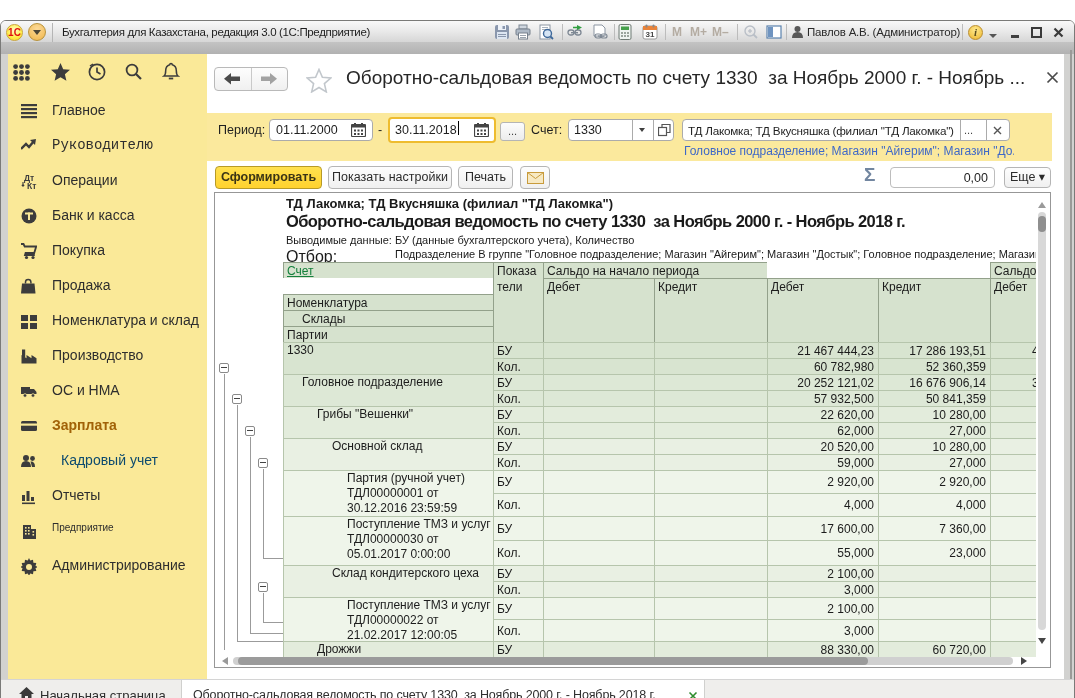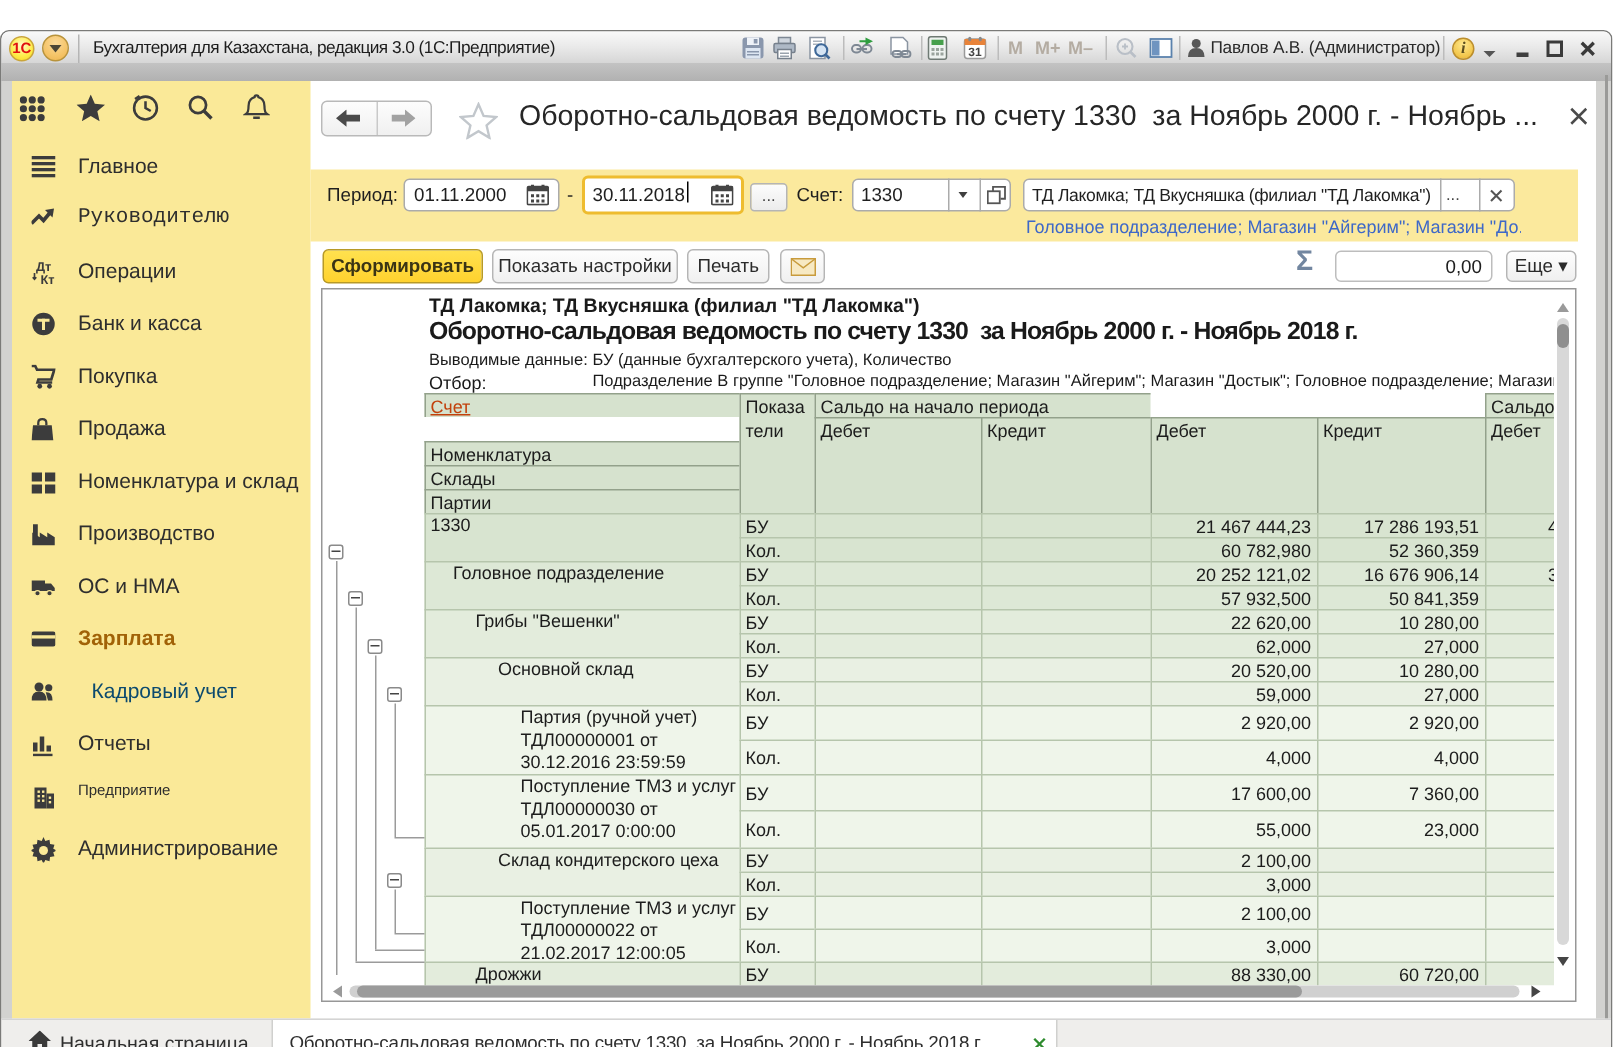--- a/index.html
+++ b/index.html
@@ -314,26 +314,26 @@
     </svg>
 <div class="abs" style="left:864px;top:144px;font-size:19px;font-weight:bold;color:#7286a0;">Σ</div>
 <div class="abs" style="left:890px;top:147px;width:105px;height:21px;background:#fff;border:1px solid #bdbdbd;border-radius:4px;"></div>
 <div class="abs" style="left:890px;top:151px;width:98px;height:15px;font-size:12.5px;color:#1f1f1f;text-align:right;">0,00</div>
 <div class="abs" style="left:1004px;top:147px;width:47px;height:21px;background:linear-gradient(#fdfdfd,#f0f0f0);border:1px solid #b5b5b5;border-radius:4px;font-size:12.5px;color:#2b2b2b;text-align:center;line-height:19px;">Еще ▾</div>
 <div class="abs" style="left:214px;top:172px;width:837px;height:476px;background:#fff;border:1px solid #979797;"></div>
 <div class="abs" style="left:286px;top:176px;font-size:13px;font-weight:bold;color:#1a1a1a;">ТД Лакомка; ТД Вкусняшка (филиал "ТД Лакомка")</div>
 <div class="abs" style="left:286px;top:192px;font-size:16.5px;font-weight:bold;color:#1a1a1a;white-space:nowrap;letter-spacing:-0.58px;">Оборотно-сальдовая ведомость по счету 1330&nbsp; за Ноябрь 2000 г. - Ноябрь 2018 г.</div>
 <div class="abs" style="left:286px;top:214px;font-size:11px;color:#1a1a1a;">Выводимые данные:</div>
 <div class="abs" style="left:395px;top:214px;font-size:11px;color:#1a1a1a;">БУ (данные бухгалтерского учета), Количество</div>
-<div class="abs" style="left:286px;top:228px;font-size:12px;color:#1a1a1a;">Отбор:</div>
+<div class="abs" style="left:286px;top:228px;font-size:16px;color:#1a1a1a;">Отбор:</div>
 <div class="abs" style="left:395px;top:228px;width:641px;height:13px;font-size:11px;color:#1a1a1a;white-space:nowrap;overflow:hidden;">Подразделение В группе "Головное подразделение; Магазин "Айгерим"; Магазин "Достык"; Головное подразделение; Магазин</div>
 <div class="abs" style="left:218px;top:242px;width:818px;height:395px;overflow:hidden;">
-<div class="abs" style="left:65px;top:0px;width:210px;height:16px;background:#d6e2ce;border-left:1px solid #93a18b;border-top:1px solid #93a18b;text-align:left;padding-left:3px;line-height:16px;white-space:nowrap;font-size:12px;color:#c2410c;overflow:hidden;text-decoration:underline;">Счет</div>
+<div class="abs" style="left:65px;top:0px;width:210px;height:16px;background:#d6e2ce;border-left:1px solid #93a18b;border-top:1px solid #93a18b;text-align:left;padding-left:3px;line-height:16px;white-space:nowrap;font-size:12px;color:#15803d;overflow:hidden;text-decoration:underline;">Счет</div>
 <div class="abs" style="left:65px;top:32px;width:210px;height:16px;background:#d6e2ce;border-left:1px solid #93a18b;border-top:1px solid #93a18b;text-align:left;padding-left:3px;line-height:16px;white-space:nowrap;font-size:12px;color:#1c1c1c;overflow:hidden;">Номенклатура</div>
-<div class="abs" style="left:65px;top:48px;width:210px;height:16px;background:#d6e2ce;border-left:1px solid #93a18b;border-top:1px solid #93a18b;text-align:left;padding-left:3px;line-height:16px;white-space:nowrap;font-size:12px;color:#1c1c1c;overflow:hidden;">Склады</div>
+<div class="abs" style="left:65px;top:48px;width:210px;height:16px;background:#d6e2ce;border-left:1px solid #93a18b;border-top:1px solid #93a18b;text-align:left;padding-left:18px;line-height:16px;white-space:nowrap;font-size:12px;color:#1c1c1c;overflow:hidden;">Склады</div>
 <div class="abs" style="left:65px;top:64px;width:210px;height:16px;background:#d6e2ce;border-left:1px solid #93a18b;border-top:1px solid #93a18b;text-align:left;padding-left:3px;line-height:16px;white-space:nowrap;font-size:12px;color:#1c1c1c;overflow:hidden;">Партии</div>
 <div class="abs" style="left:275px;top:0px;width:50px;height:80px;background:#d6e2ce;border-left:1px solid #93a18b;border-top:1px solid #93a18b;text-align:left;padding-left:3px;line-height:16px;font-size:12px;color:#1c1c1c;overflow:hidden;">Показа<br>тели</div>
 <div class="abs" style="left:325px;top:0px;width:224px;height:16px;background:#d6e2ce;border-left:1px solid #93a18b;border-top:1px solid #93a18b;text-align:left;padding-left:3px;line-height:16px;white-space:nowrap;font-size:12px;color:#1c1c1c;overflow:hidden;">Сальдо на начало периода</div>
 <div class="abs" style="left:772px;top:0px;width:120px;height:16px;background:#d6e2ce;border-left:1px solid #93a18b;border-top:1px solid #93a18b;text-align:left;padding-left:3px;line-height:16px;white-space:nowrap;font-size:12px;color:#1c1c1c;overflow:hidden;">Сальдо на конец периода</div>
 <div class="abs" style="left:325px;top:16px;width:111px;height:64px;background:#d6e2ce;border-left:1px solid #93a18b;border-top:1px solid #93a18b;text-align:left;padding-left:3px;line-height:16px;white-space:nowrap;font-size:12px;color:#1c1c1c;overflow:hidden;">Дебет</div>
 <div class="abs" style="left:436px;top:16px;width:113px;height:64px;background:#d6e2ce;border-left:1px solid #93a18b;border-top:1px solid #93a18b;text-align:left;padding-left:3px;line-height:16px;white-space:nowrap;font-size:12px;color:#1c1c1c;overflow:hidden;">Кредит</div>
 <div class="abs" style="left:549px;top:16px;width:111px;height:64px;background:#d6e2ce;border-left:1px solid #93a18b;border-top:1px solid #93a18b;text-align:left;padding-left:3px;line-height:16px;white-space:nowrap;font-size:12px;color:#1c1c1c;overflow:hidden;">Дебет</div>
 <div class="abs" style="left:660px;top:16px;width:112px;height:64px;background:#d6e2ce;border-left:1px solid #93a18b;border-top:1px solid #93a18b;text-align:left;padding-left:3px;line-height:16px;white-space:nowrap;font-size:12px;color:#1c1c1c;overflow:hidden;">Кредит</div>
 <div class="abs" style="left:772px;top:16px;width:120px;height:64px;background:#d6e2ce;border-left:1px solid #93a18b;border-top:1px solid #93a18b;text-align:left;padding-left:3px;line-height:16px;white-space:nowrap;font-size:12px;color:#1c1c1c;overflow:hidden;">Дебет</div>
 <div class="abs" style="left:65px;top:80px;width:210px;height:32px;background:#d8e4d0;border-left:1px solid #b6c5ac;border-top:1px solid #b6c5ac;text-align:left;padding-left:3px;line-height:15px;font-size:12px;color:#1c1c1c;overflow:hidden;">1330</div>

